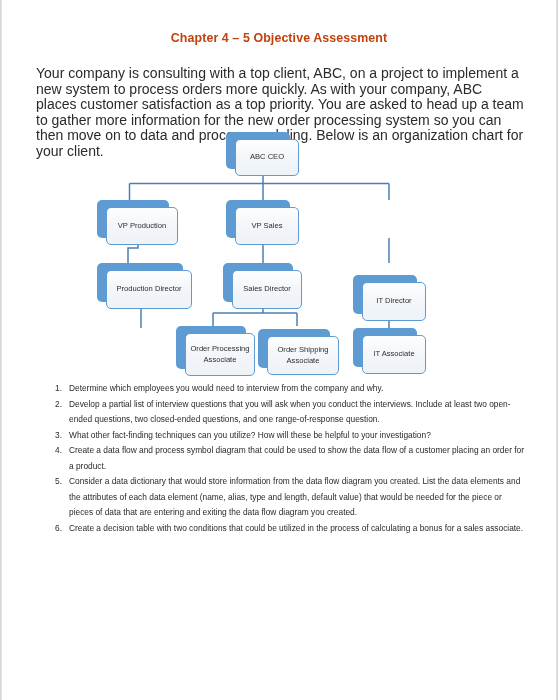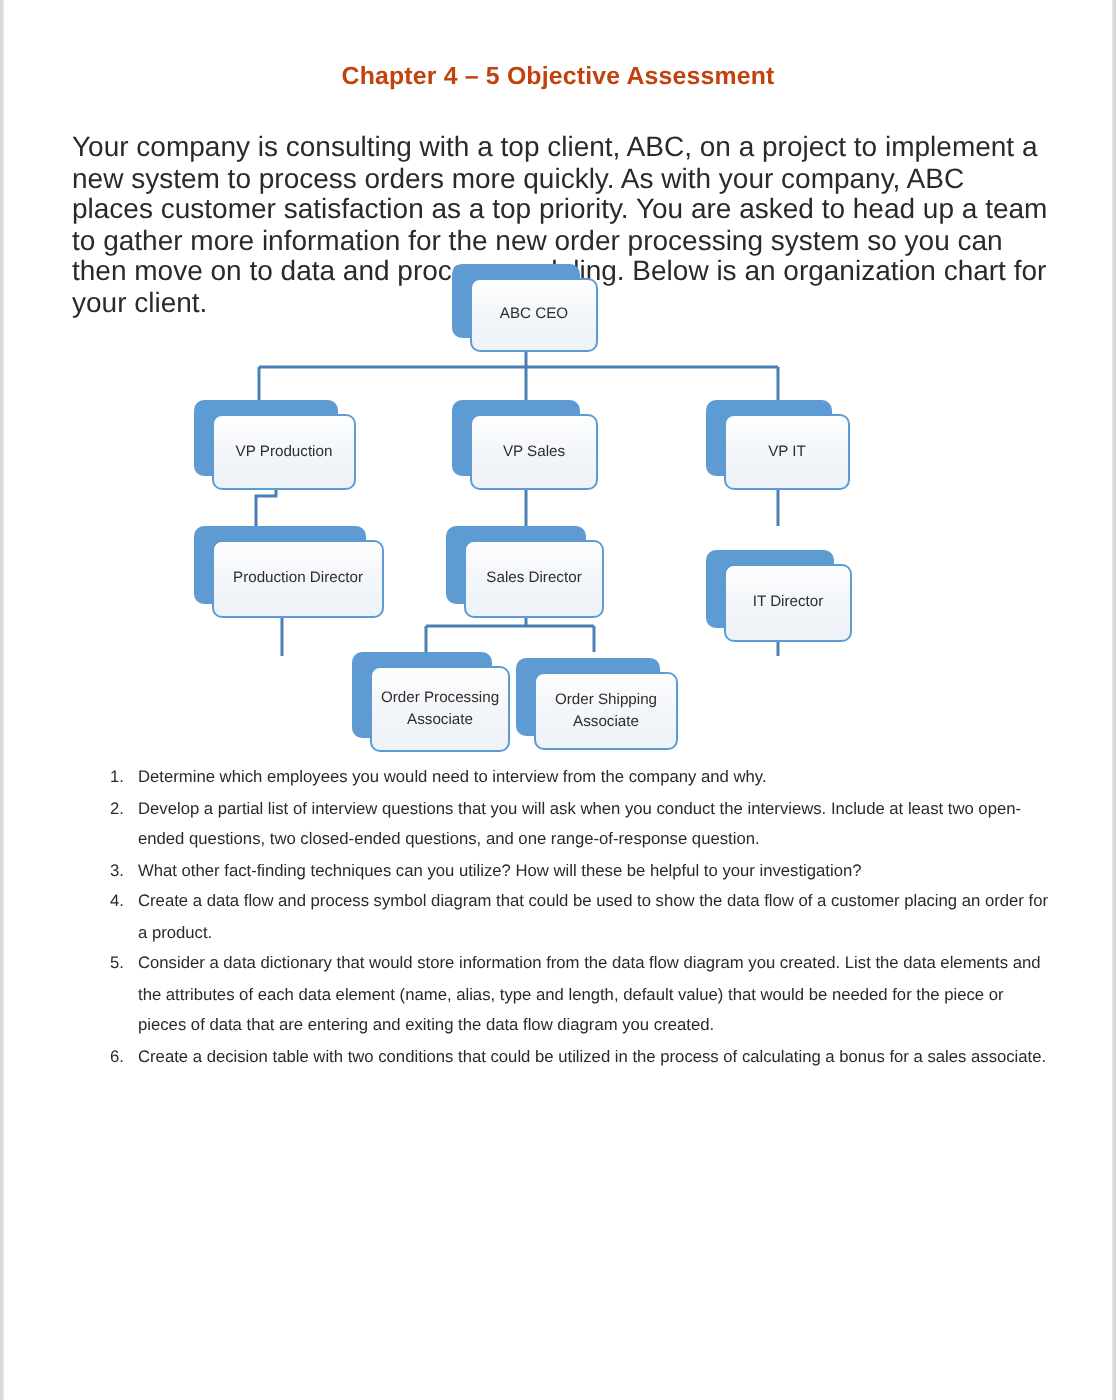--- a/index.html
+++ b/index.html
@@ -185,24 +185,20 @@
     <div class="node" style="left:96px; top:200px; width:72px; height:38px;">
       <div class="shadow"></div>
       <div class="face">VP Production</div>
     </div>
 
     <div class="node" style="left:225px; top:200px; width:64px; height:38px;">
       <div class="shadow"></div>
       <div class="face">VP Sales</div>
     </div>
 
-    <div class="node" style="left:352px; top:200px; width:63px; height:38px;">
-      <div class="shadow"></div>
-      <div class="face">VP IT</div>
-    </div>
 
     <div class="node" style="left:96px; top:263px; width:64px; height:39px;padding-left:22px;">
       <div class="shadow"></div>
       <div class="face">Production Director</div>
     </div>
 
     <div class="node" style="left:222px; top:263px; width:70px; height:39px;">
       <div class="shadow"></div>
       <div class="face">Sales Director</div>
     </div>
@@ -216,20 +212,24 @@
     <div class="node" style="left:175px; top:326px; width:70px; height:43px;">
       <div class="shadow"></div>
       <div class="face">Order Processing Associate</div>
     </div>
 
     <div class="node" style="left:257px; top:329px; width:72px; height:39px;">
       <div class="shadow"></div>
       <div class="face">Order Shipping Associate</div>
     </div>
 
+    <div class="node" style="left:352px; top:328px; width:64px; height:39px;">
+      <div class="shadow"></div>
+      <div class="face">IT Associate</div>
+    </div>
 
   </div>
 
   <ol id="task-list">
     <li>
       <span class="num">1.</span>
       <span class="txt">Determine which employees you would need to interview from the company and why.</span>
     </li>
     <li>
       <span class="num">2.</span>

